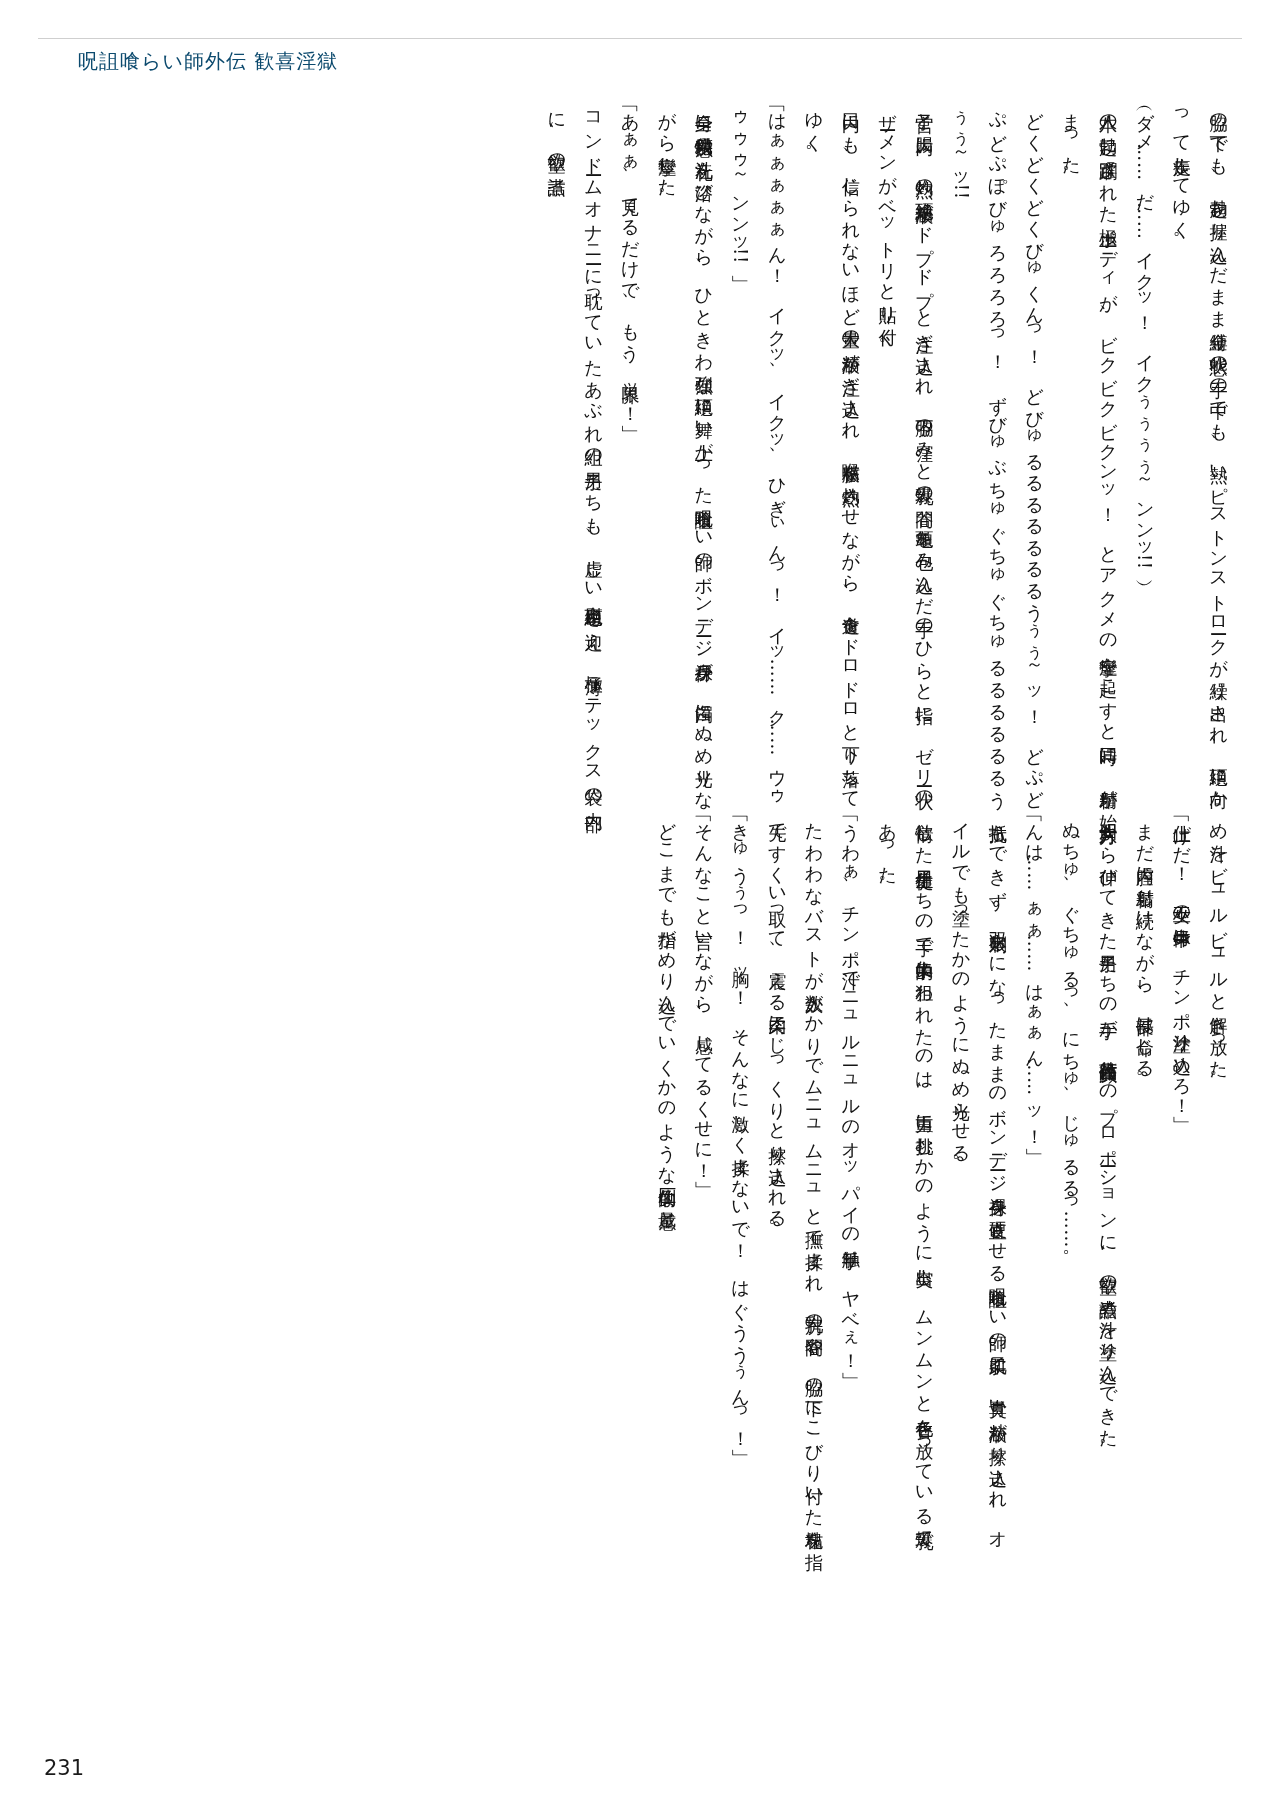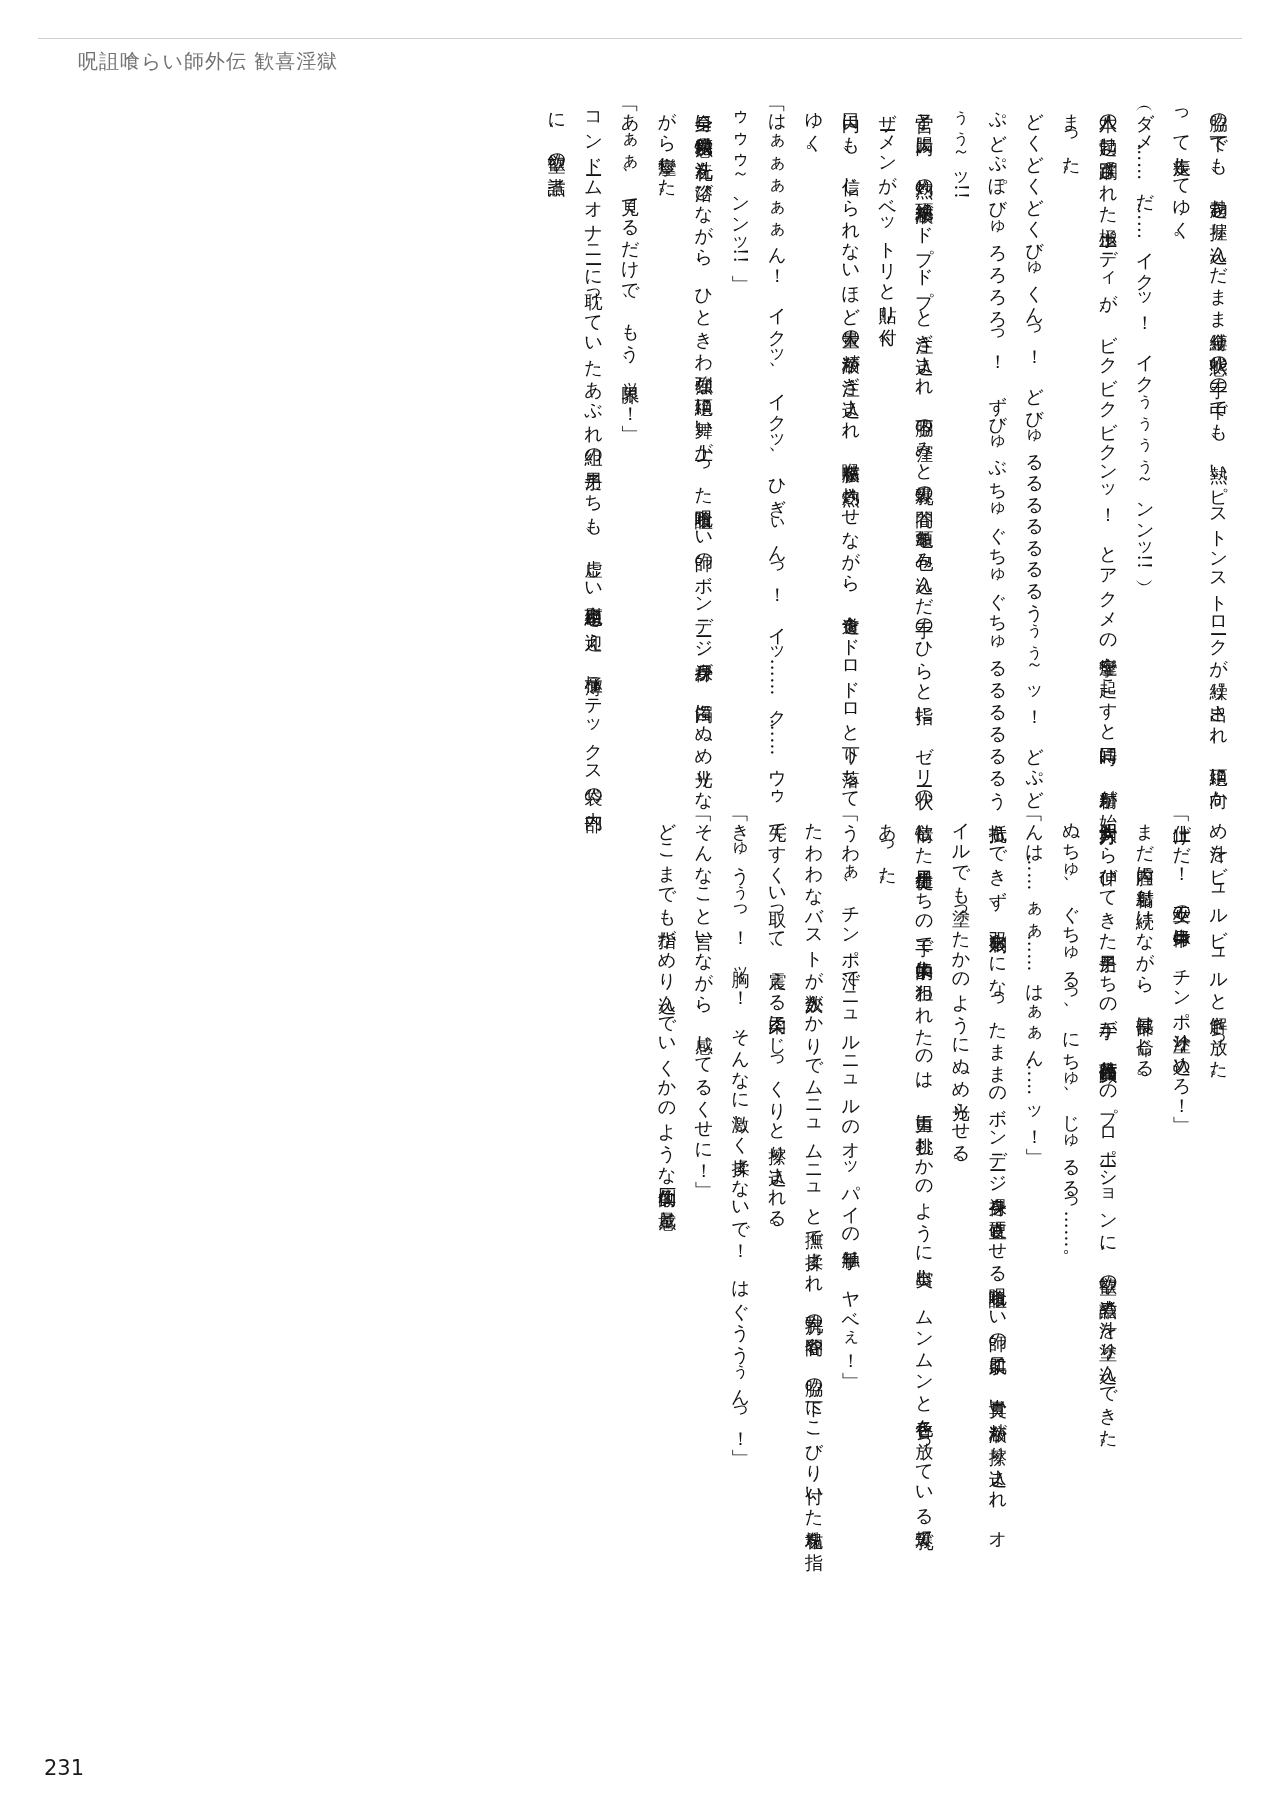--- a/index.html
+++ b/index.html
@@ -23,21 +23,21 @@
     top: 38px;
     height: 1px;
     background: #cfcfcf;
   }
   .running-title {
     position: absolute;
     left: 78px;
     top: 48px;
     font-size: 20px;
     letter-spacing: 1px;
-    color: #737373;
+    color: #0c4a6e;
     white-space: nowrap;
   }
   .folio {
     position: absolute;
     left: 44px;
     bottom: 36px;
     font-size: 21px;
     color: #1a1a1a;
     font-family: "DejaVu Sans", "Liberation Sans", sans-serif;
     margin-top: 40px;

